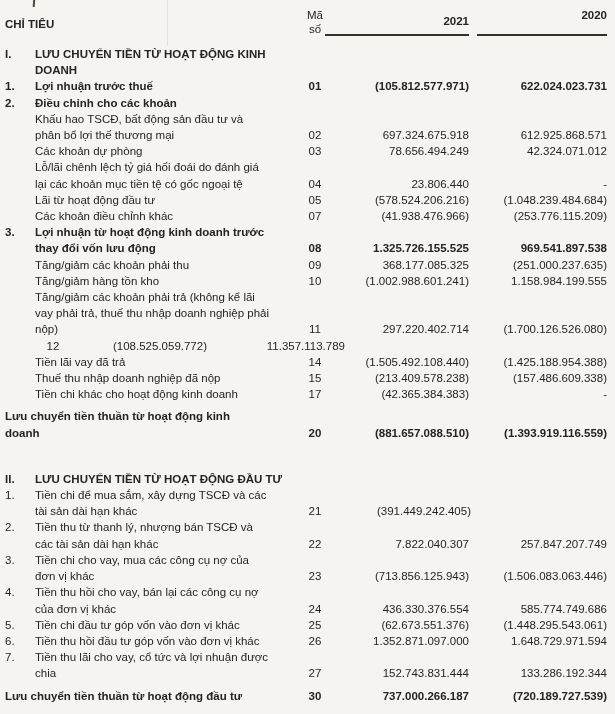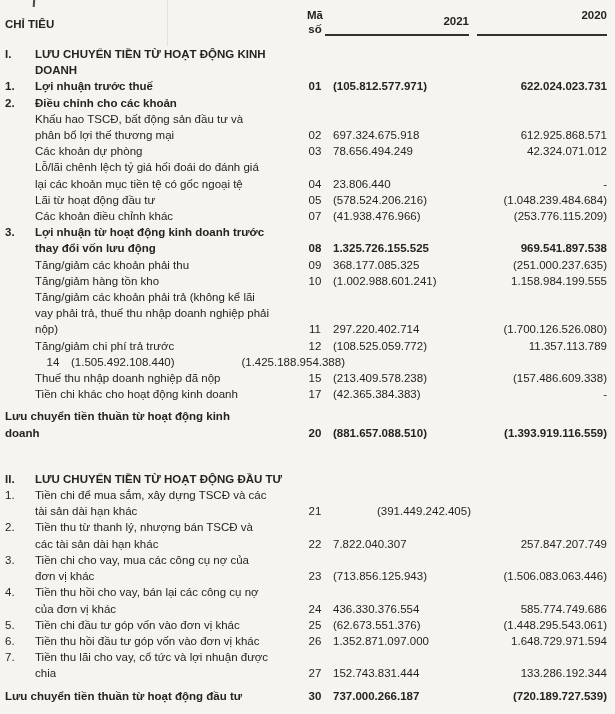--- a/index.html
+++ b/index.html
@@ -14,30 +14,30 @@
   }
   .page { position:relative; padding:6px 8px 0 5px; width:602px; }
 
   
   .artifact-tick { position:absolute; left:33px; top:-2px; width:2px; height:9px; background:#4a4640; transform:rotate(4deg); }
   .artifact-line { position:absolute; left:167px; top:0; width:1px; height:46px; background:rgba(60,55,50,0.10); }
 
   
   .hdr { display:flex; align-items:flex-end; }
   .h-label  { width:292px; flex:none; align-self:flex-start; padding-top:10px; font-weight:bold; }
-  .h-code   { width:36px;  flex:none; align-self:flex-start; padding-top:2px; text-align:center; font-weight:bold; white-space:pre-line; line-height:14px; }
+  .h-code   { width:36px;  flex:none; align-self:flex-start; padding-top:2px; text-align:center; font-weight:normal; white-space:pre-line; line-height:14px; }
   .h-v1 { width:144px; margin-left:-8px; flex:none; text-align:right; font-weight:bold; border-bottom:2px solid #34302b; padding-bottom:5px; }
   .h-v2 { width:130px; margin-left:8px;  flex:none; text-align:right; font-weight:bold; border-bottom:2px solid #34302b; padding-bottom:11px; }
 
   
   .row { display:flex; align-items:flex-end; }
   .c-num   { width:30px;  flex:none; align-self:flex-start; }
   .c-label { width:262px; flex:none; white-space:pre-line; }
   .c-code  { width:36px;  flex:none; text-align:center; }
-  .c-v1    { width:136px; flex:none; }
+  .c-v1    { width:136px; flex:none; text-align:right; }
   .c-v2    { width:138px; flex:none; text-align:right; }
 
   .t-section { font-weight:bold; }
   .t-first   { margin-top:10px; }
   .t-bold    { font-weight:bold; }
   .t-total   { font-weight:bold; margin-top:6px; }
   .t-total .c-label { width:292px; }
   .sec2 { margin-top:30px; }
 </style>
 </head>
@@ -149,28 +149,28 @@
     <div class="c-label">Tăng/giảm các khoản phải trả (không kể lãi
 vay phải trả, thuế thu nhập doanh nghiệp phải
 nộp)</div>
     <div class="c-code">11</div>
     <div class="c-v1">297.220.402.714</div>
     <div class="c-v2">(1.700.126.526.080)</div>
   </div>
 
   <div class="row">
     <div class="c-num"></div>
-    <div class="c-label">Tăng/giảm chi phí trả trước</div>
     <div class="c-code">12</div>
     <div class="c-v1">(108.525.059.772)</div>
     <div class="c-v2">11.357.113.789</div>
   </div>
 
   <div class="row">
     <div class="c-num"></div>
+    <div class="c-label">Tiền lãi vay đã trả</div>
     <div class="c-code">14</div>
     <div class="c-v1">(1.505.492.108.440)</div>
     <div class="c-v2">(1.425.188.954.388)</div>
   </div>
 
   <div class="row">
     <div class="c-num"></div>
     <div class="c-label">Thuế thu nhập doanh nghiệp đã nộp</div>
     <div class="c-code">15</div>
     <div class="c-v1">(213.409.578.238)</div>

